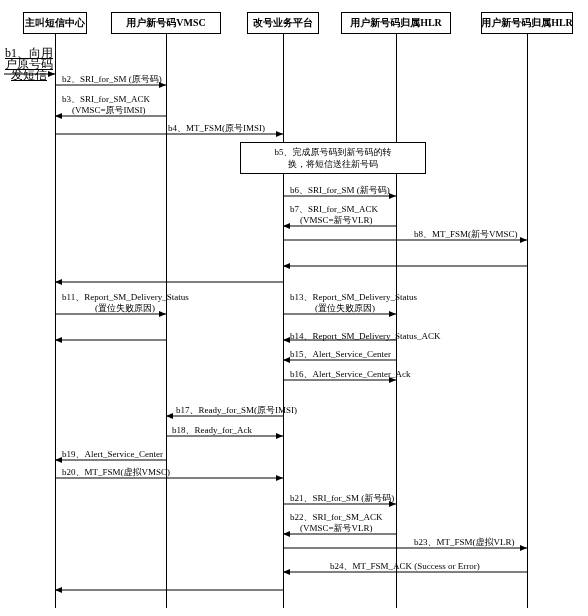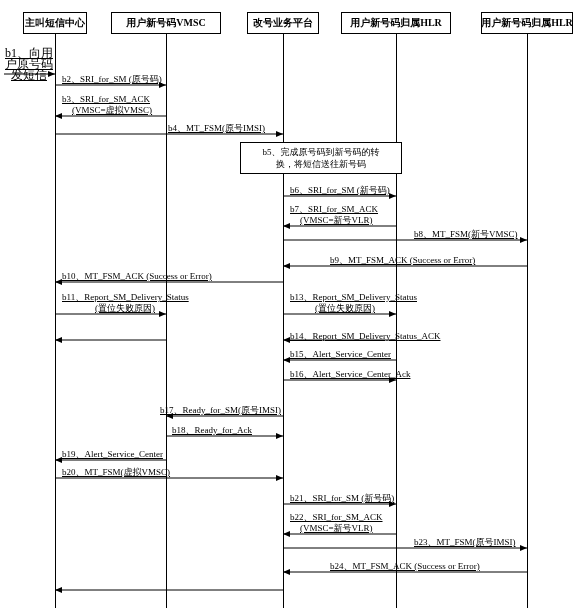--- a/index.html
+++ b/index.html
@@ -1,21 +1,21 @@
 <!DOCTYPE html>
 <html><head>
 <meta charset="utf-8">
 <style>
   html,body{margin:0;padding:0;background:#fff;font-family:"SimSun","Songti SC","STSong",serif;font-size:10px;color:#000}
   .canvas{position:relative;width:536px;height:616px}
   .participant{position:absolute;top:12px;height:22px;border:1px solid #000;background:#fff;display:flex;align-items:center;justify-content:center;font-weight:bold;text-align:center;padding:0 2px;box-sizing:border-box;white-space:nowrap;font-size:10px}
   .lifeline{position:absolute;top:34px;bottom:8px;width:0;border-left:1px solid #000}
   .label{position:absolute;white-space:nowrap;font-size:9px;line-height:11px}
-  .label.u{text-decoration:underline}
-  .note{position:absolute;border:1px solid #000;background:#fff;padding:3px 5px;font-size:9px;line-height:12px;text-align:center}
+  .label.u{}
+  .note{position:absolute;border:1px solid #000;background:#fff;padding:3px 17px;font-size:9px;line-height:12px;text-align:center}
   .ext-text{position:absolute;font-size:12px;line-height:11px;width:50px;text-align:center}
   svg{position:absolute;left:0;top:0}
 </style>
 </head>
 <body>
 <div class="canvas">
 
 <div class="participant" style="left:23px;width:64px">主叫短信中心</div>
 <div class="participant" style="left:111px;width:110px">用户新号码VMSC</div>
 <div class="participant" style="left:247px;width:72px">改号业务平台</div>
@@ -61,38 +61,36 @@
    <line x1="283" y1="548" x2="527" y2="548" stroke="#000" marker-end="url(#ah)"></line>
    <line x1="527" y1="572" x2="283" y2="572" stroke="#000" marker-end="url(#ah)"></line>
    <line x1="283" y1="590" x2="55" y2="590" stroke="#000" marker-end="url(#ah)"></line>
 </svg>
 
 <div class="note" style="left: 240px; top: 142px; width: 150px; white-space: pre-line;">b5、完成原号码到新号码的转
 换，将短信送往新号码</div>
 
 <div class="label u" style="left:62px;top:74px">b2、SRI_for_SM (原号码)</div>
 <div class="label u" style="left:62px;top:94px">b3、SRI_for_SM_ACK</div>
-<div class="label u" style="left:72px;top:105px">(VMSC=虚拟VMSC)</div>
+<div class="label u" style="left:72px;top:105px">(VMSC=原号IMSI)</div>
 <div class="label u" style="left:168px;top:123px">b4、MT_FSM(原号IMSI)</div>
 <div class="label u" style="left:290px;top:185px">b6、SRI_for_SM (新号码)</div>
 <div class="label u" style="left:290px;top:204px">b7、SRI_for_SM_ACK</div>
 <div class="label u" style="left:300px;top:215px">(VMSC=新号VLR)</div>
 <div class="label u" style="left:414px;top:229px">b8、MT_FSM(新号VMSC)</div>
-<div class="label u" style="left:330px;top:255px">b9、MT_FSM_ACK (Success or Error)</div>
-<div class="label u" style="left:62px;top:271px">b10、MT_FSM_ACK (Success or Error)</div>
 <div class="label u" style="left:62px;top:292px">b11、Report_SM_Delivery_Status</div>
 <div class="label u" style="left:95px;top:303px">(置位失败原因)</div>
 <div class="label u" style="left:290px;top:292px">b13、Report_SM_Delivery_Status</div>
 <div class="label u" style="left:315px;top:303px">(置位失败原因)</div>
 <div class="label u" style="left:290px;top:331px">b14、Report_SM_Delivery_Status_ACK</div>
 <div class="label u" style="left:290px;top:349px">b15、Alert_Service_Center</div>
 <div class="label u" style="left:290px;top:369px">b16、Alert_Service_Center_Ack</div>
-<div class="label u" style="left:160px;top:405px">b17、Ready_for_SM(原号IMSI)</div>
+<div class="label u" style="left:176px;top:405px">b17、Ready_for_SM(原号IMSI)</div>
 <div class="label u" style="left:172px;top:425px">b18、Ready_for_Ack</div>
 <div class="label u" style="left:62px;top:449px">b19、Alert_Service_Center</div>
 <div class="label u" style="left:62px;top:467px">b20、MT_FSM(虚拟VMSC)</div>
 <div class="label u" style="left:290px;top:493px">b21、SRI_for_SM (新号码)</div>
 <div class="label u" style="left:290px;top:512px">b22、SRI_for_SM_ACK</div>
 <div class="label u" style="left:300px;top:523px">(VMSC=新号VLR)</div>
-<div class="label u" style="left:414px;top:537px">b23、MT_FSM(原号IMSI)</div>
+<div class="label u" style="left:414px;top:537px">b23、MT_FSM(虚拟VLR)</div>
 <div class="label u" style="left:330px;top:561px">b24、MT_FSM_ACK (Success or Error)</div>
 
 </div>
 
 </body></html>

